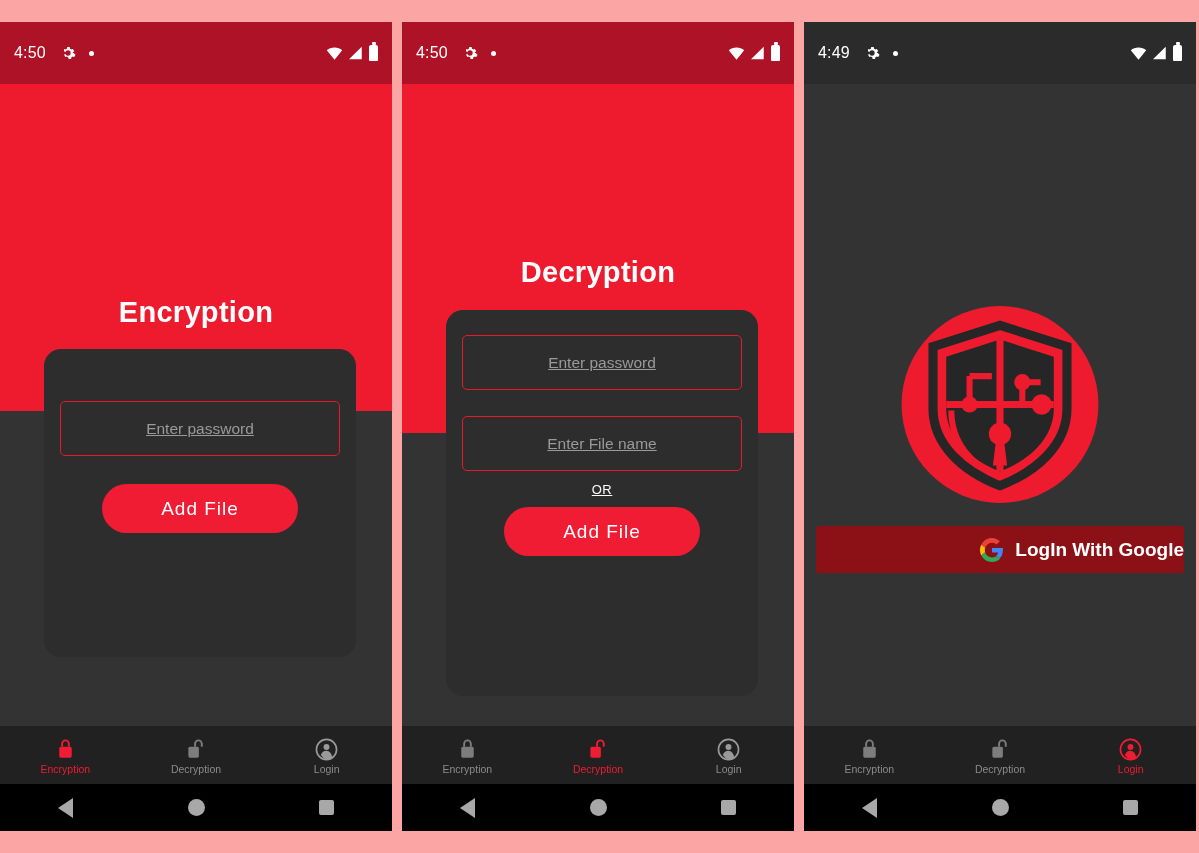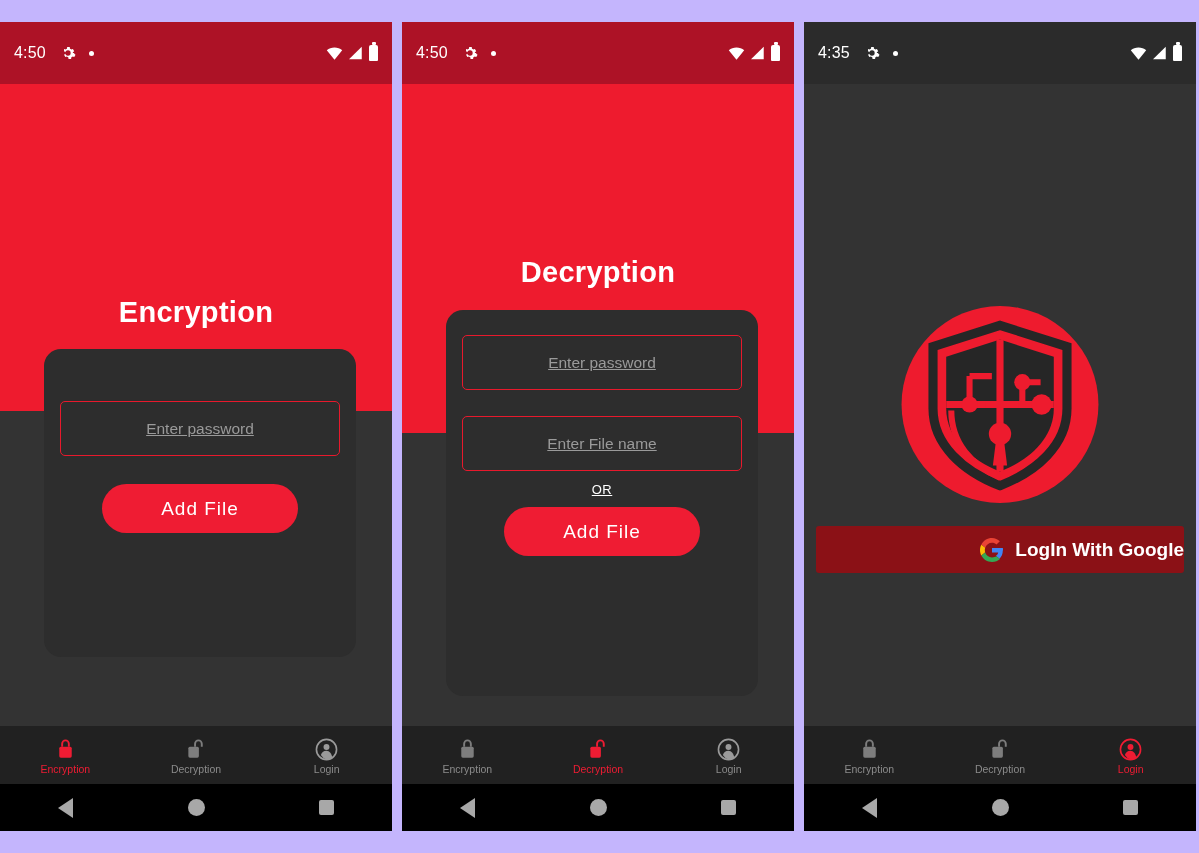--- a/index.html
+++ b/index.html
@@ -2,21 +2,21 @@
 <html><head>
 <meta charset="utf-8">
 <style>
   * { box-sizing: border-box; margin: 0; padding: 0; }
   html, body {
     width: 1199px; height: 853px;
     background: #ffffff;
     font-family: "Liberation Sans", sans-serif;
     overflow: hidden;
   }
-  .board { position: relative; width: 1199px; height: 853px; background: #c4b5fd; }
+  .board { position: relative; width: 1199px; height: 853px; background: #fca5a5; }
 
   .phone {
     position: absolute;
     top: 22px;
     width: 392px;
     height: 809px;
     overflow: hidden;
     background: #333333;
   }
   #phone-1 { left: 0px; }
@@ -331,21 +331,21 @@
         </div>
       <div class="nav-btn">
           <span class="nav-recent"></span>
         </div>
     </div>
   </div>
 
   <div class="phone" id="phone-3">
 
     <div class="statusbar sb-dark">
-      <span class="sb-time">4:35</span>
+      <span class="sb-time">4:49</span>
       <span class="sb-gear">
         <svg viewBox="0 0 24 24" width="16" height="16">
             <path fill="#fff" d="M12 8a4 4 0 100 8 4 4 0 000-8zm9.4 4a7.4 7.4 0 01-.1 1.2l2 1.6-1.9 3.3-2.4-1a7.6 7.6 0 01-2 1.2l-.4 2.6h-3.8l-.4-2.6a7.6 7.6 0 01-2-1.2l-2.4 1-1.9-3.3 2-1.6a7.4 7.4 0 010-2.4l-2-1.6L6 5.9l2.4 1a7.6 7.6 0 012-1.2l.4-2.6h3.8l.4 2.6a7.6 7.6 0 012 1.2l2.4-1 1.9 3.3-2 1.6c.07.4.1.8.1 1.2z"></path>
           </svg>
       </span>
       <span class="sb-dot"></span>
       <span class="sb-right">
         <span class="ic-wifi">
           <svg viewBox="0 0 24 20" width="17" height="14">
               <path fill="#fff" d="M12 19.5 23 6.2C20 3.6 16.2 2.2 12 2.2S4 3.6 1 6.2z"></path>

